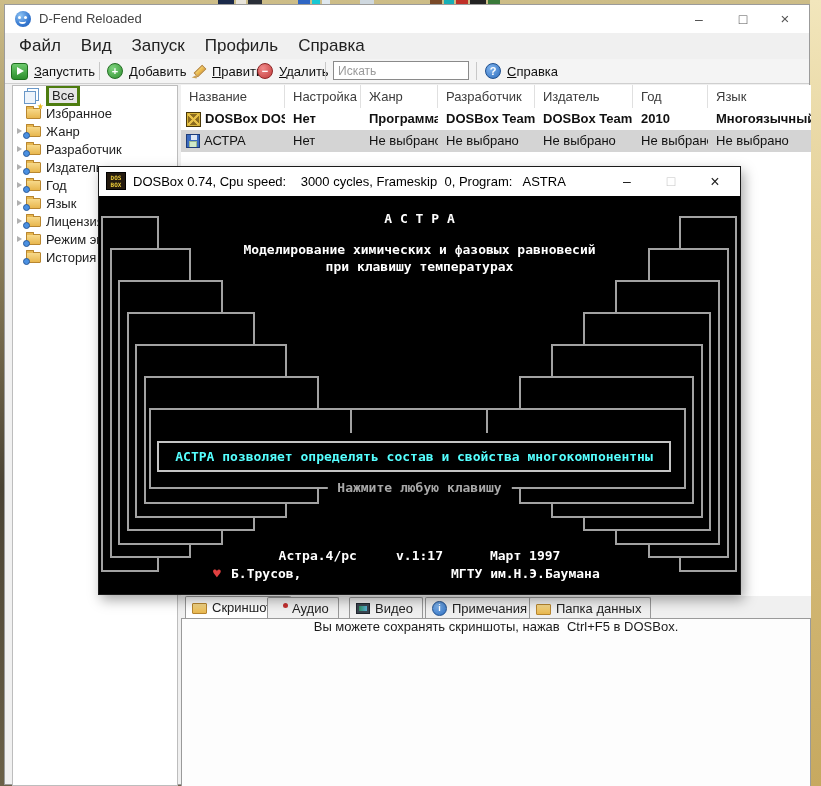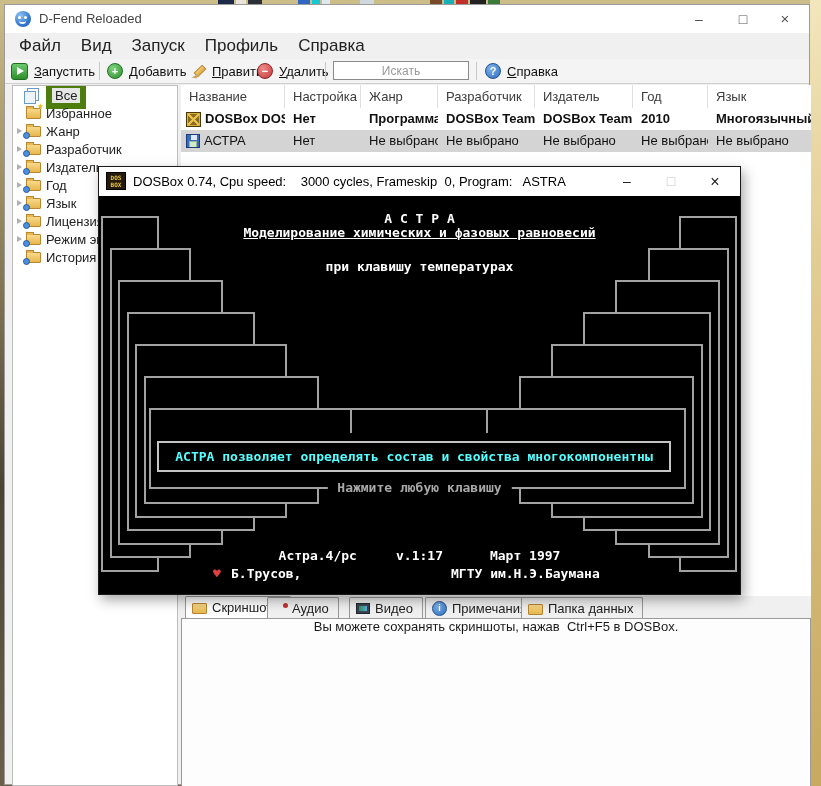--- a/index.html
+++ b/index.html
@@ -44,41 +44,41 @@
     text-align:center;line-height:14px;}
   .icon-add{background:radial-gradient(circle at 35% 30%,#7ed47e,#2f8f2f);border:1px solid #247024;}
   .icon-del{background:radial-gradient(circle at 35% 30%,#f08a8a,#c23a3a);border:1px solid #8f2626;}
   .icon-help{background:radial-gradient(circle at 35% 30%,#7eb2ec,#2f6fbf);border:1px solid #1e4f8f;}
   .pencil-icon{width:15px;height:15px;position:relative;}
   .pencil-icon::before{content:"";position:absolute;left:6px;top:1px;width:4px;height:10px;
     background:linear-gradient(90deg,#f4d06a,#e2a83c);border:1px solid #b07820;transform:rotate(45deg);}
   .pencil-icon::after{content:"";position:absolute;left:1px;top:10px;border-style:solid;border-color:transparent;
     border-width:0 0 4px 5px;border-bottom-color:#caa25a;transform:rotate(10deg);}
   .search-box{position:absolute;left:328px;top:2px;width:136px;height:19px;border:1px solid #8a8a8a;
-    background:#fff;font-size:12px;padding:0 4px;color:#333;box-sizing:border-box;font-family:"Liberation Sans",sans-serif;text-align:center;}
+    background:#fff;font-size:12px;padding:0 4px;color:#333;box-sizing:border-box;font-family:"Liberation Sans",sans-serif;}
   .search-box::placeholder{color:#9a9a9a;}
   
   .sidebar{position:absolute;left:7px;top:80px;width:166px;height:701px;background:#fff;
     border:1px solid #bdbdbd;box-sizing:border-box;overflow:hidden;}
   .tree-item{height:18px;display:flex;align-items:center;font-size:13px;color:#222;}
   .expander{width:12px;display:inline-block;position:relative;height:18px;}
   .expander.on::after{content:"";position:absolute;left:4px;top:6px;border-style:solid;border-color:transparent;
     border-width:3.5px 0 3.5px 5px;border-left-color:#b0b0b0;}
   .t-icon{width:17px;height:14px;position:relative;display:inline-block;}
   .folder{position:absolute;left:1px;top:2px;width:13px;height:9px;border:1px solid #b8862f;border-radius:1px;
     background:linear-gradient(#f7d98a,#e8b74e);}
   .folder::before{content:"";position:absolute;left:-1px;top:-3px;width:6px;height:2px;
     background:#e8b74e;border:1px solid #b8862f;border-bottom:none;border-radius:1px 1px 0 0;}
   .t-icon.star::after{content:"★";position:absolute;right:-2px;top:-4px;font-size:8px;color:#e8b818;}
   .t-icon.badge::after{content:"";position:absolute;left:-2px;bottom:-1px;width:5px;height:5px;border-radius:50%;
     background:#4a90e2;border:1px solid #2a5a9a;}
   .pages{position:absolute;left:2px;top:0;width:10px;height:11px;background:#fff;border:1px solid #6a98c8;}
   .pages::after{content:"";position:absolute;left:-4px;top:2px;width:10px;height:11px;background:#eef4fb;border:1px solid #6a98c8;}
   .tree-label{margin-left:4px;white-space:nowrap;}
-  .tree-label.selected{background:#e6e6e6;border:6px solid #4d7c0f;padding:0 3px;}
+  .tree-label.selected{background:#e6e6e6;border:3px solid #4d7c0f;padding:0 3px;}
   
   .main{position:absolute;left:176px;top:80px;width:630px;height:703px;background:#fff;}
   .lv-header{position:absolute;left:0;top:0;width:100%;height:23px;display:grid;
     grid-template-columns:104px 76px 77px 97px 98px 75px 1fr;background:#fff;}
   .lv-header .hcell{font-size:13px;color:#3c3c3c;padding-left:8px;line-height:23px;
     border-right:1px solid #e0e0e0;overflow:hidden;white-space:nowrap;}
   .lv-row{position:absolute;left:0;width:100%;height:22px;display:grid;
     grid-template-columns:104px 76px 77px 97px 98px 75px 1fr;font-size:13px;color:#111;}
   .row-0{top:23px;font-weight:bold;}
   .row-1{top:45px;background:#d4d4d4;}
@@ -120,21 +120,21 @@
   .db-icon span{display:block;text-align:center;font-family:"DejaVu Sans Mono",monospace;font-weight:bold;
     font-size:6px;line-height:7px;color:#e8c838;}
   .db-title{position:absolute;left:34px;top:0;line-height:29px;font-size:13px;color:#000;white-space:pre;}
   .db-btn{position:absolute;top:0;width:32px;height:29px;text-align:center;line-height:29px;font-size:14px;color:#222;}
   .db-min{left:512px;} .db-max{left:556px;color:#c6c6c6;} .db-close{left:600px;font-size:16px;}
   .db-screen{position:absolute;left:0;top:29px;width:641px;height:398px;background:#000;overflow:hidden;}
   .db-screen svg{position:absolute;left:0;top:0;}
   .dtxt{position:absolute;width:100%;text-align:center;font-family:"DejaVu Sans Mono",monospace;
     font-weight:bold;font-size:13px;color:#fff;white-space:pre;}
   .d-title{top:15px;}
-  .d-sub1{top:29px;text-decoration:underline;}
+  .d-sub1{top:46px;}
   .d-sub2{top:63px;}
   .d-msgbox{position:absolute;left:58px;top:245px;width:514px;height:31px;border:2px solid #c4c4c4;
     background:#000;box-sizing:border-box;text-align:center;line-height:27px;
     font-family:"DejaVu Sans Mono",monospace;font-weight:bold;font-size:13px;color:#55ffff;}
   .d-prompt{position:absolute;top:284px;left:50%;transform:translateX(-50%);background:#000;padding:0 10px;
     font-family:"DejaVu Sans Mono",monospace;font-weight:bold;font-size:13px;color:#a8a8a8;white-space:pre;}
   .d-footer1{top:352px;}
   .d-f2{position:absolute;top:370px;font-family:"DejaVu Sans Mono",monospace;font-weight:bold;font-size:13px;white-space:pre;}
   .d-heart{left:114px;color:#e04040;}
   .d-author{left:132px;color:#fff;}
@@ -322,21 +322,21 @@
         <span>Аудио</span>
       </div>
       <div class="tab" style="left:168px;">
         <span class="film-icon"></span>
         <span>Видео</span>
       </div>
       <div class="tab" style="left:244px;">
         <span class="info-icon">i</span>
         <span>Примечания</span>
       </div>
-      <div class="tab" style="left:340px;">
+      <div class="tab" style="left:348px;">
         <span class="mini-folder"></span>
         <span>Папка данных</span>
       </div>
     </div>
     <div class="tab-panel">
       <div class="tab-info">Вы можете сохранять скриншоты, нажав  Ctrl+F5 в DOSBox.</div>
     </div>
   </div>
 </div>
 

